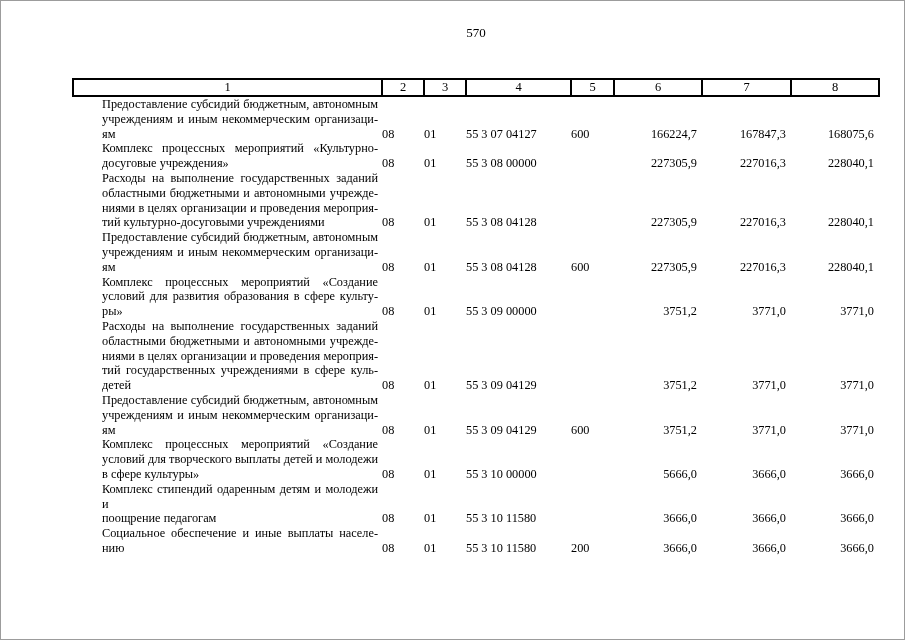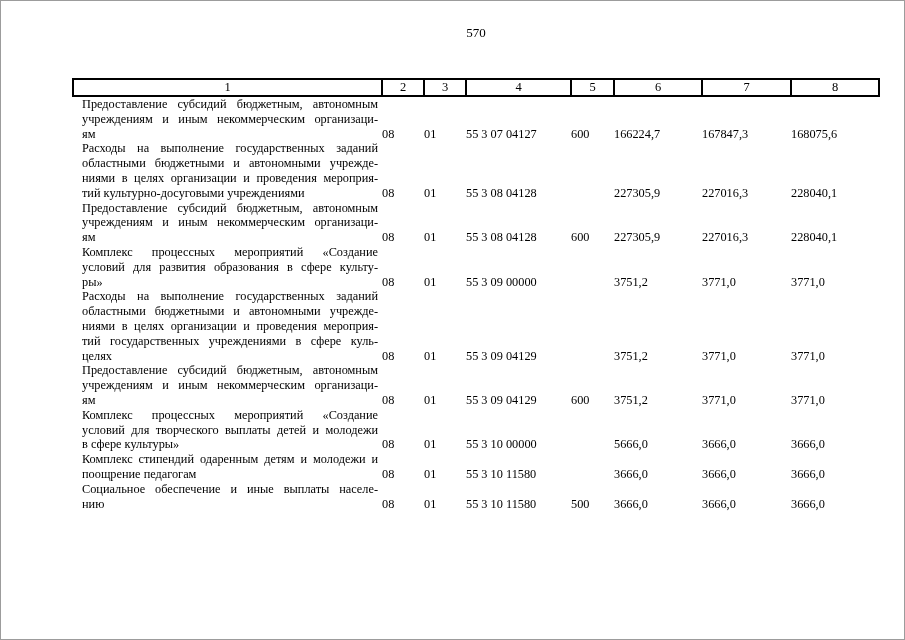--- a/index.html
+++ b/index.html
@@ -54,31 +54,33 @@
     vertical-align: bottom;
     font-size: 12.3px;
   }
   td.desc {
     padding: 0 4px 0 9px;
   }
   .desc .line {
     line-height: 14.8px;
     text-align: justify;
     text-align-last: left;
+    margin-left: 20px;
   }
   .desc .line:not(:last-child) {
     text-align-last: justify;
   }
   td.val {
     line-height: 14.8px;
   }
   td.center {
     text-align: left;
   }
   td.right {
+    text-align: right;
     padding-right: 5px;
   }
 </style>
 </head>
 <body>
 
 <div class="page">
   <div class="page-number">570</div>
 
   <table class="budget-table">
@@ -114,20 +116,33 @@
           <td class="val center">08</td>
           <td class="val center">01</td>
           <td class="val center">55 3 07 04127</td>
           <td class="val center">600</td>
           <td class="val right">166224,7</td>
           <td class="val right">167847,3</td>
           <td class="val right">168075,6</td>
         </tr>
         <tr>
           <td class="desc">
+            <div class="line">Комплекс процессных мероприятий «Культурно-</div>
+            <div class="line">досуговые учреждения»</div>
+          </td>
+          <td class="val center">08</td>
+          <td class="val center">01</td>
+          <td class="val center">55 3 08 00000</td>
+          <td class="val center"></td>
+          <td class="val right">227305,9</td>
+          <td class="val right">227016,3</td>
+          <td class="val right">228040,1</td>
+        </tr>
+        <tr>
+          <td class="desc">
             <div class="line">Расходы на выполнение государственных заданий</div>
             <div class="line">областными бюджетными и автономными учрежде-</div>
             <div class="line">ниями в целях организации и проведения мероприя-</div>
             <div class="line">тий культурно-досуговыми учреждениями</div>
           </td>
           <td class="val center">08</td>
           <td class="val center">01</td>
           <td class="val center">55 3 08 04128</td>
           <td class="val center"></td>
           <td class="val right">227305,9</td>
@@ -161,21 +176,21 @@
           <td class="val right">3751,2</td>
           <td class="val right">3771,0</td>
           <td class="val right">3771,0</td>
         </tr>
         <tr>
           <td class="desc">
             <div class="line">Расходы на выполнение государственных заданий</div>
             <div class="line">областными бюджетными и автономными учрежде-</div>
             <div class="line">ниями в целях организации и проведения мероприя-</div>
             <div class="line">тий государственных учреждениями в сфере куль-</div>
-            <div class="line">целях</div>
+            <div class="line">детей</div>
           </td>
           <td class="val center">08</td>
           <td class="val center">01</td>
           <td class="val center">55 3 09 04129</td>
           <td class="val center"></td>
           <td class="val right">3751,2</td>
           <td class="val right">3771,0</td>
           <td class="val right">3771,0</td>
         </tr>
         <tr>
@@ -220,20 +235,20 @@
           <td class="val right">3666,0</td>
         </tr>
         <tr>
           <td class="desc">
             <div class="line">Социальное обеспечение и иные выплаты населе-</div>
             <div class="line">нию</div>
           </td>
           <td class="val center">08</td>
           <td class="val center">01</td>
           <td class="val center">55 3 10 11580</td>
-          <td class="val center">500</td>
+          <td class="val center">200</td>
           <td class="val right">3666,0</td>
           <td class="val right">3666,0</td>
           <td class="val right">3666,0</td>
         </tr>
       </tbody>
   </table>
 </div>
 
 </body></html>

